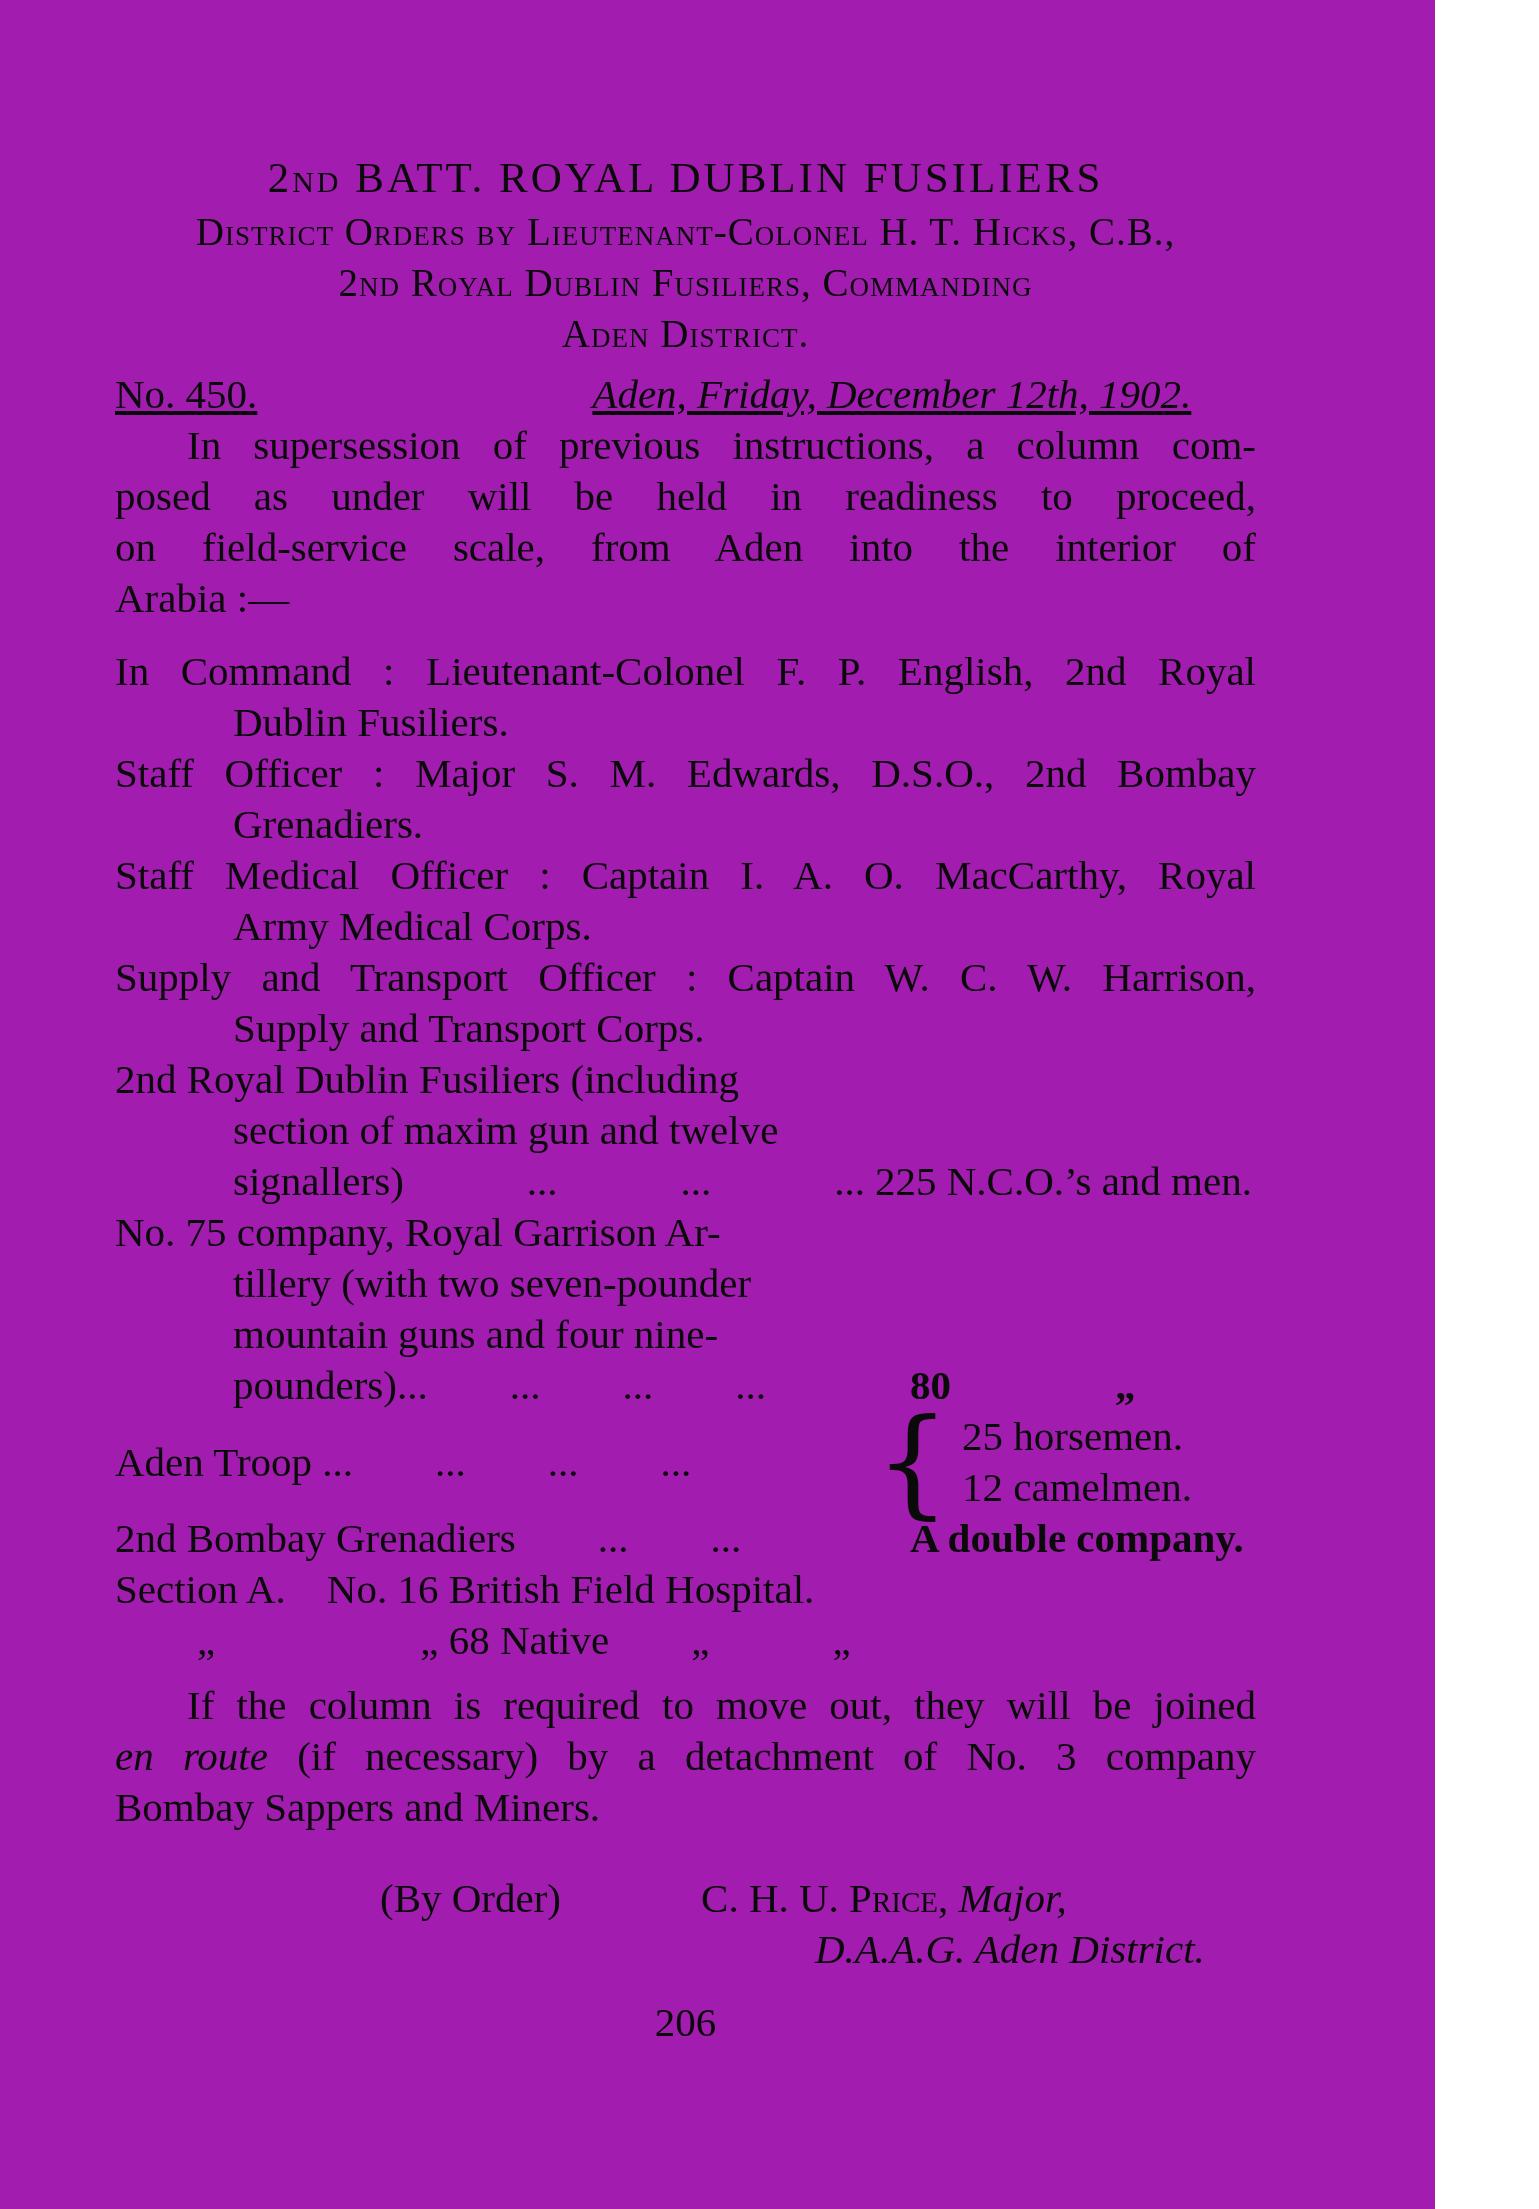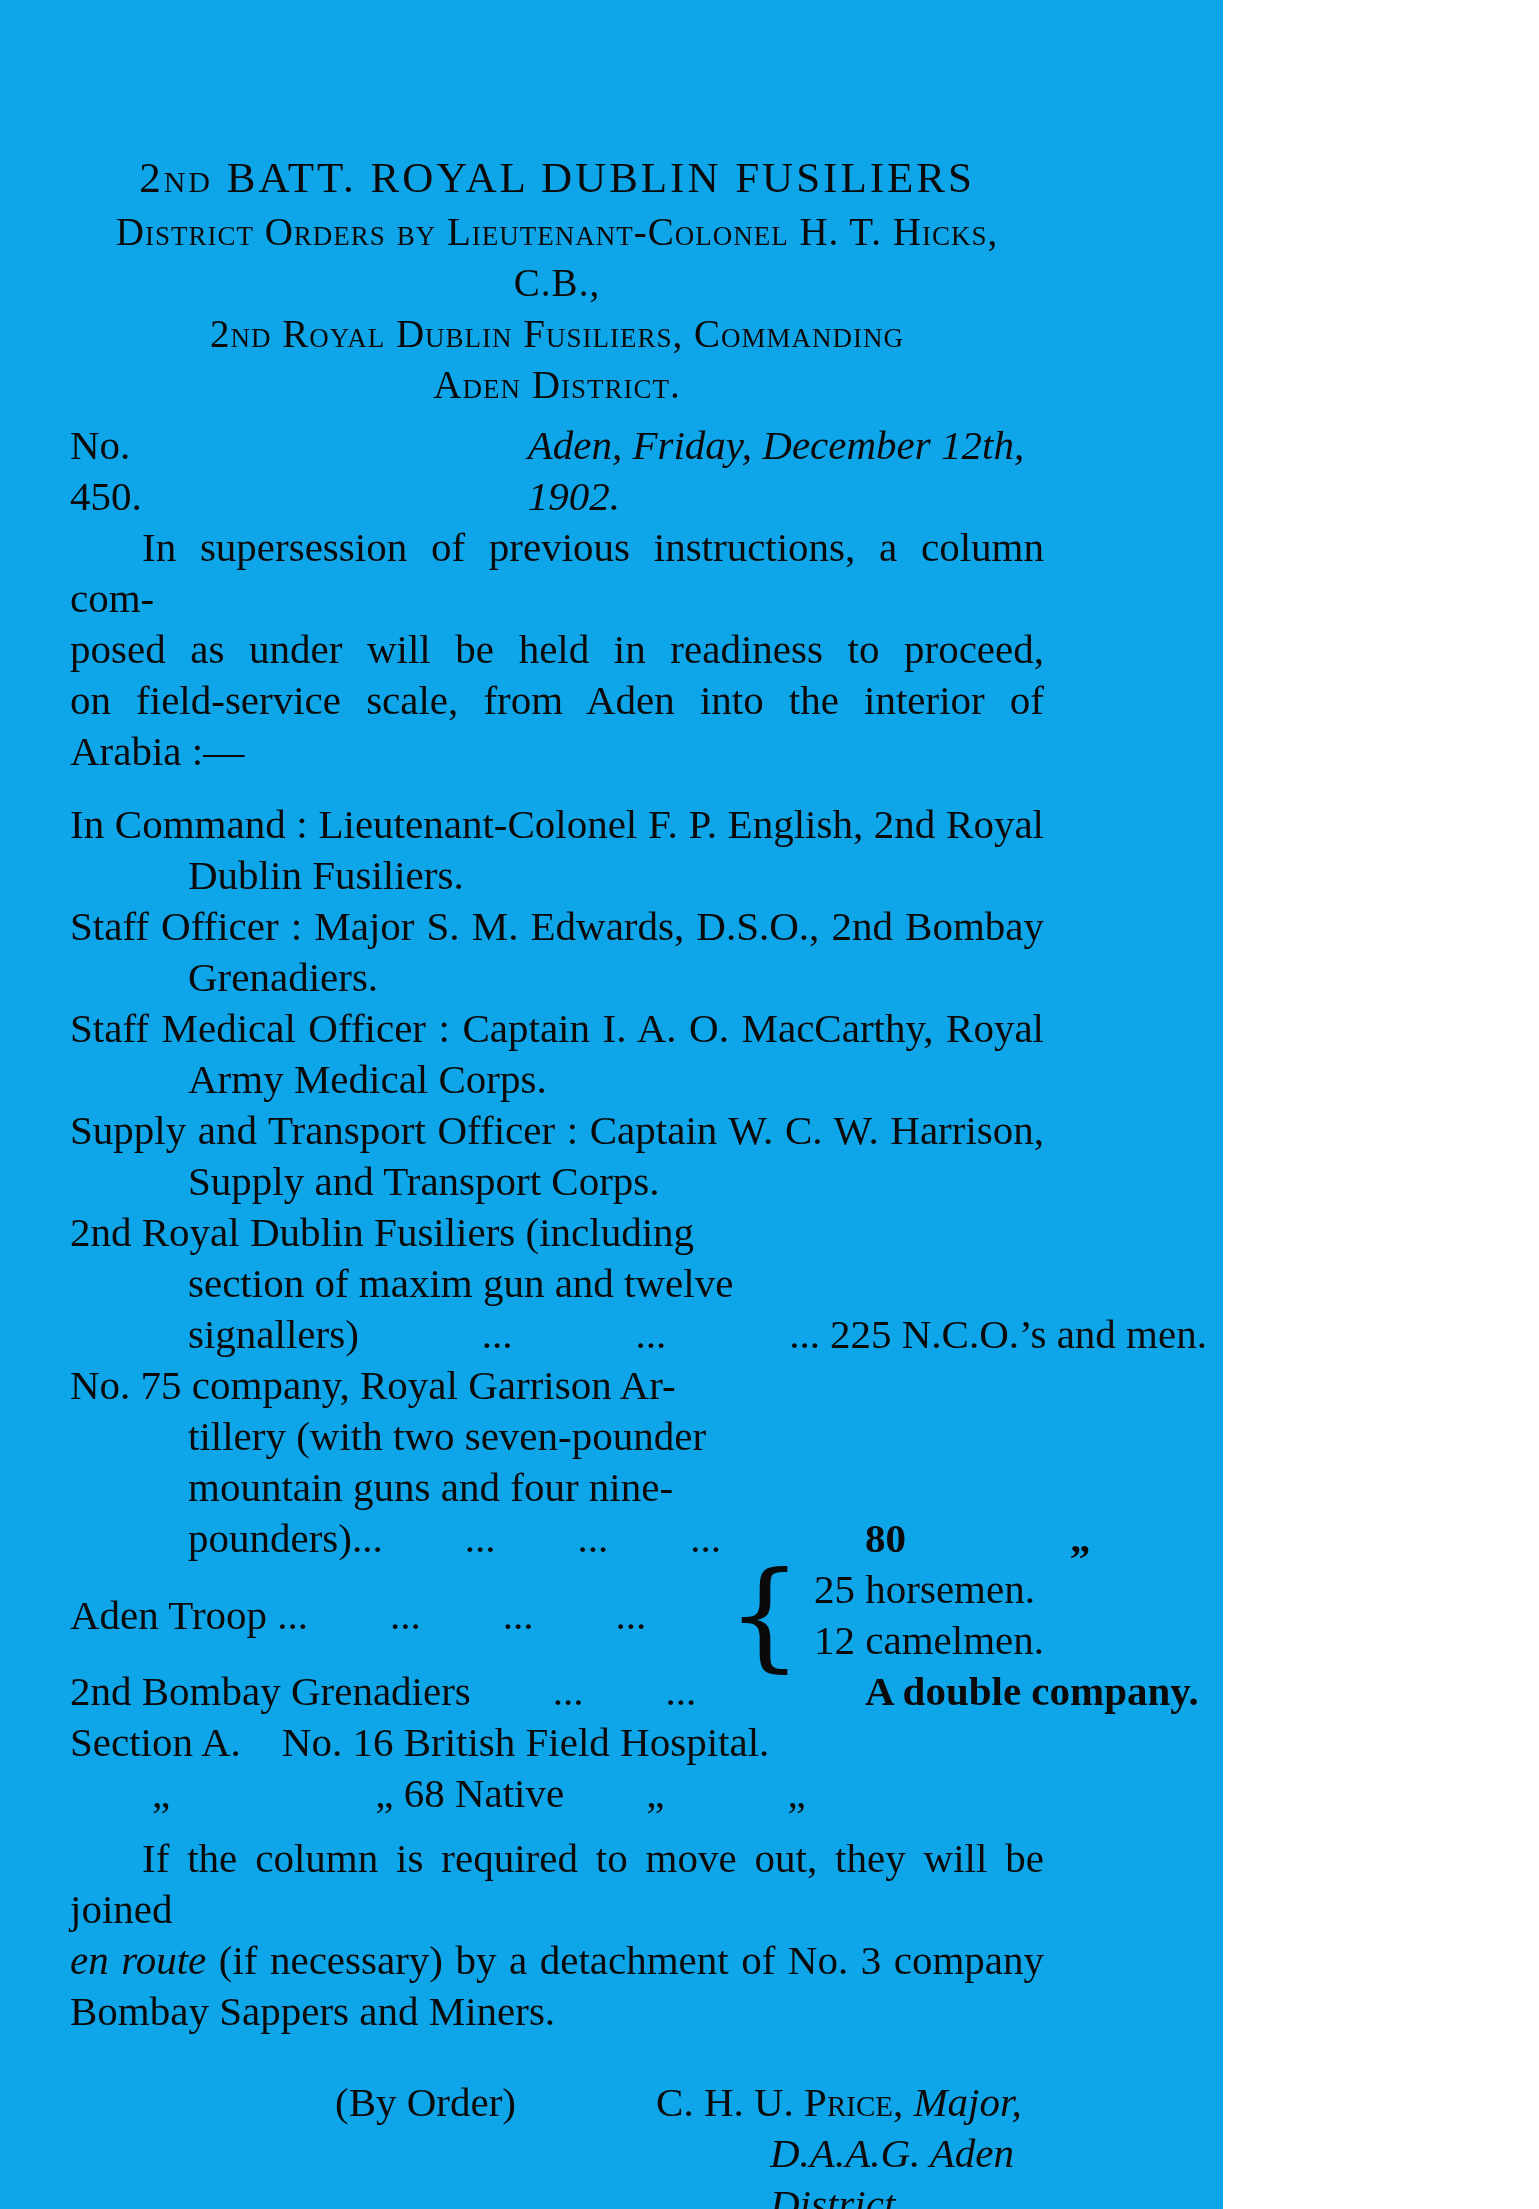--- a/index.html
+++ b/index.html
@@ -1,38 +1,38 @@
 <!DOCTYPE html>
 <html><head>
 <meta charset="utf-8">
 <style>
   html, body { margin: 0; padding: 0; background: #ffffff; }
   .page {
     position: relative;
-    width: 1223px; height: 2209px;
-    background: #0ea5e9;
+    width: 1435px; height: 2209px;
+    background: #a21caf;
     color: #0a0a0a;
     font-family: "Liberation Serif", "DejaVu Serif", serif;
     font-size: 41px;
     box-sizing: border-box;
-    padding: 150px 179px 0 70px;
+    padding: 150px 179px 0 115px;
     overflow: hidden;
   }
   .sc { font-variant: small-caps; }
   .italic { font-style: italic; }
   .title {
     margin: 0; font-weight: normal;
     font-size: 43px; letter-spacing: 3px;
     text-align: center; line-height: 56px;
   }
   .orders {
     font-size: 39px; letter-spacing: 1px;
     text-align: center; line-height: 52px;
   }
-  .no-date { display: flex; margin-top: 10px; line-height: 51px; }
+  .no-date { display: flex; margin-top: 10px; line-height: 51px; text-decoration: underline; }
   .date { margin-left: 335px; }
   .line { line-height: 51px; }
   .just { text-align: justify; text-align-last: justify; }
   .indent { text-indent: 72px; }
   .cont { padding-left: 118px; }
   .para1 { margin-top: 0; }
   .officers { margin-top: 22px; }
   .composition { margin-top: 0; }
   .comp-row { position: relative; }
   .comp-value { position: absolute; bottom: 0; line-height: 51px; white-space: nowrap; }

